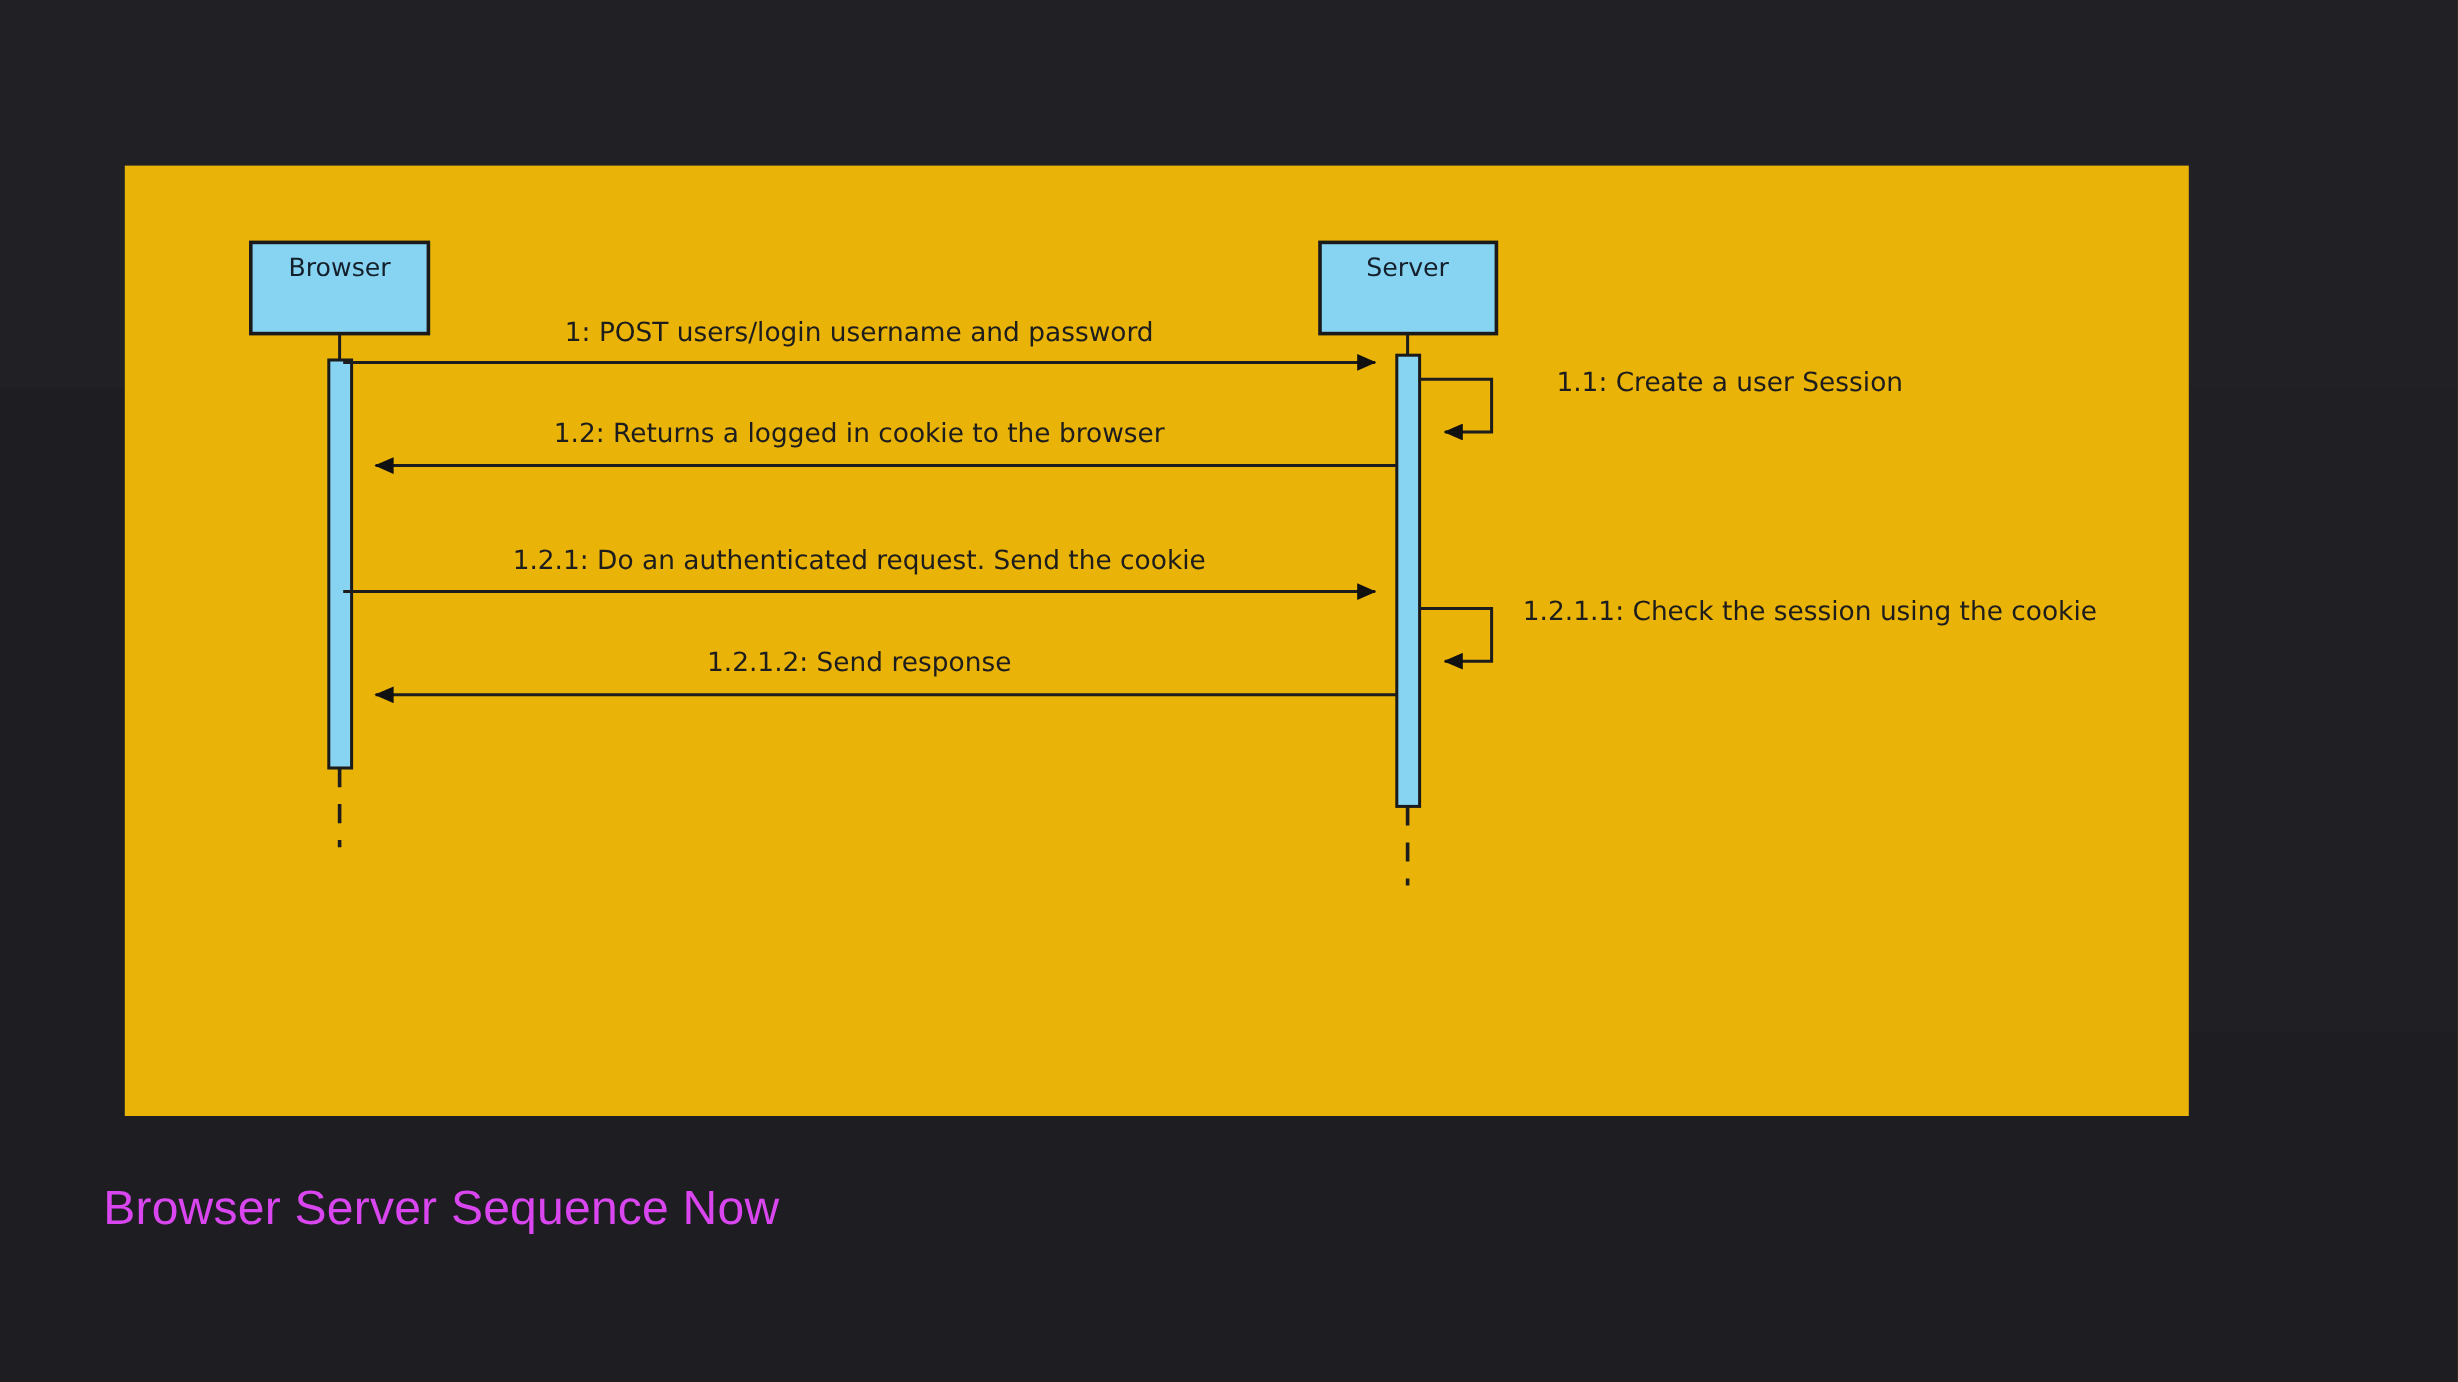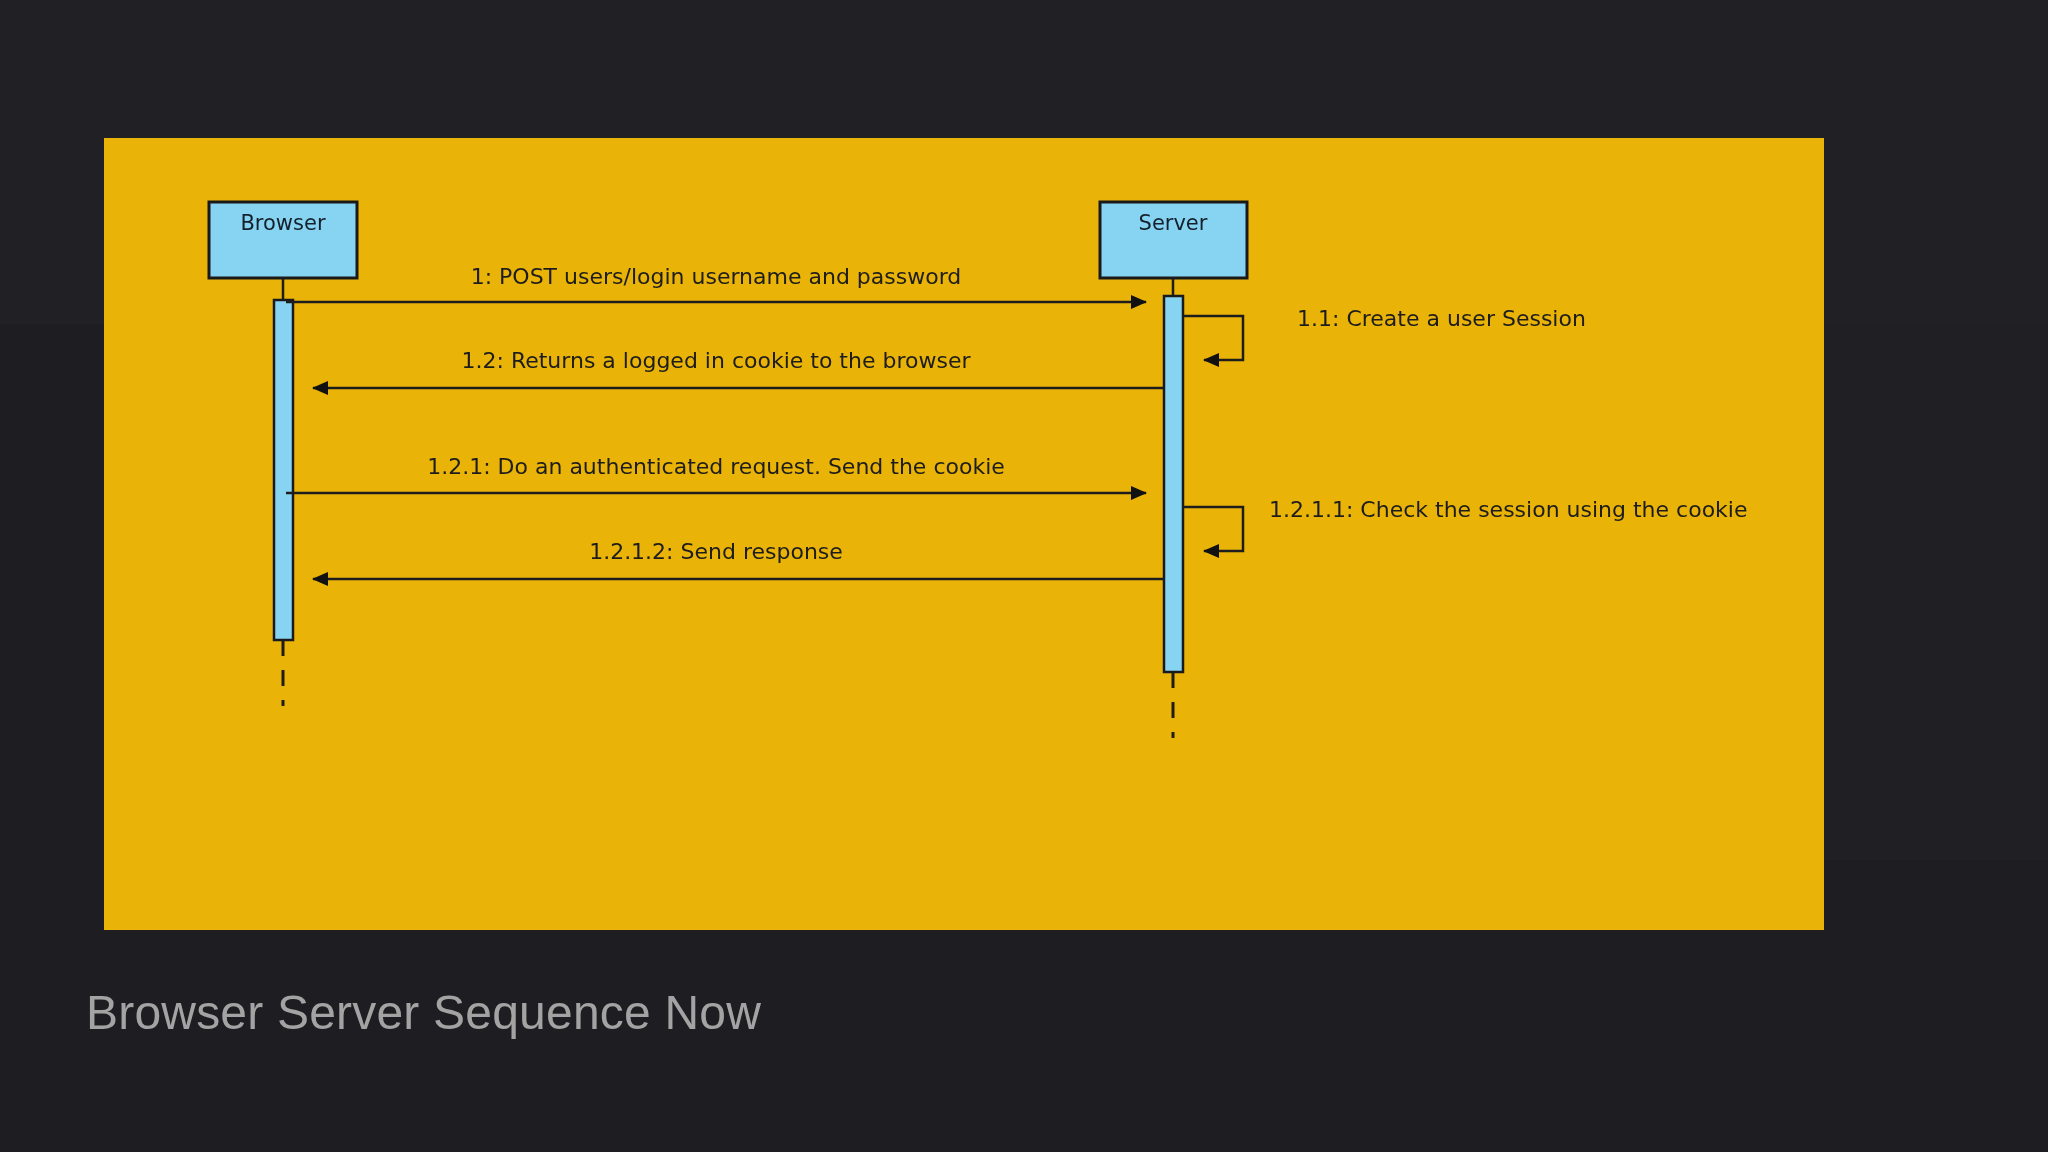--- a/index.html
+++ b/index.html
@@ -51,23 +51,23 @@
     left: 0; top: 0;
     width: 1720px;
     height: 702px;
   }
 
   
   .slide-title {
     position: absolute;
     left: 86px;
     top: 985px;
-    font-size: 48px;
+    font-size: 40px;
     font-weight: 400;
-    color: #a3a3a3;
+    color: #d946ef;
     letter-spacing: 0.2px;
     white-space: nowrap;
     z-index: 3;
     font-family: "Liberation Sans", sans-serif;
   }
 
   
   .lifeline-label {
     font-family: "DejaVu Sans", sans-serif;
     font-size: 21px;

